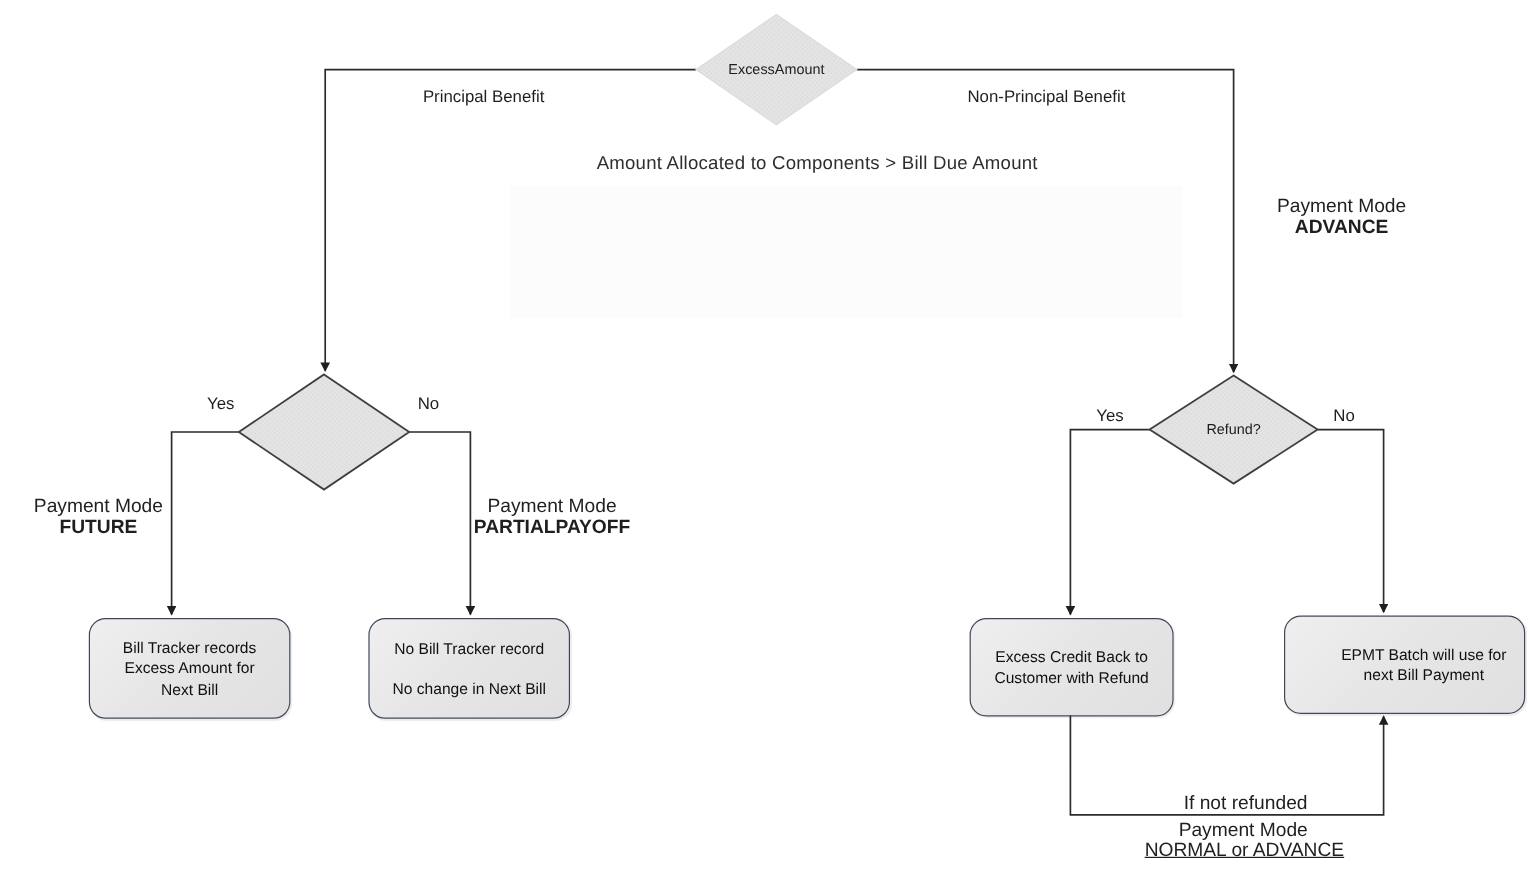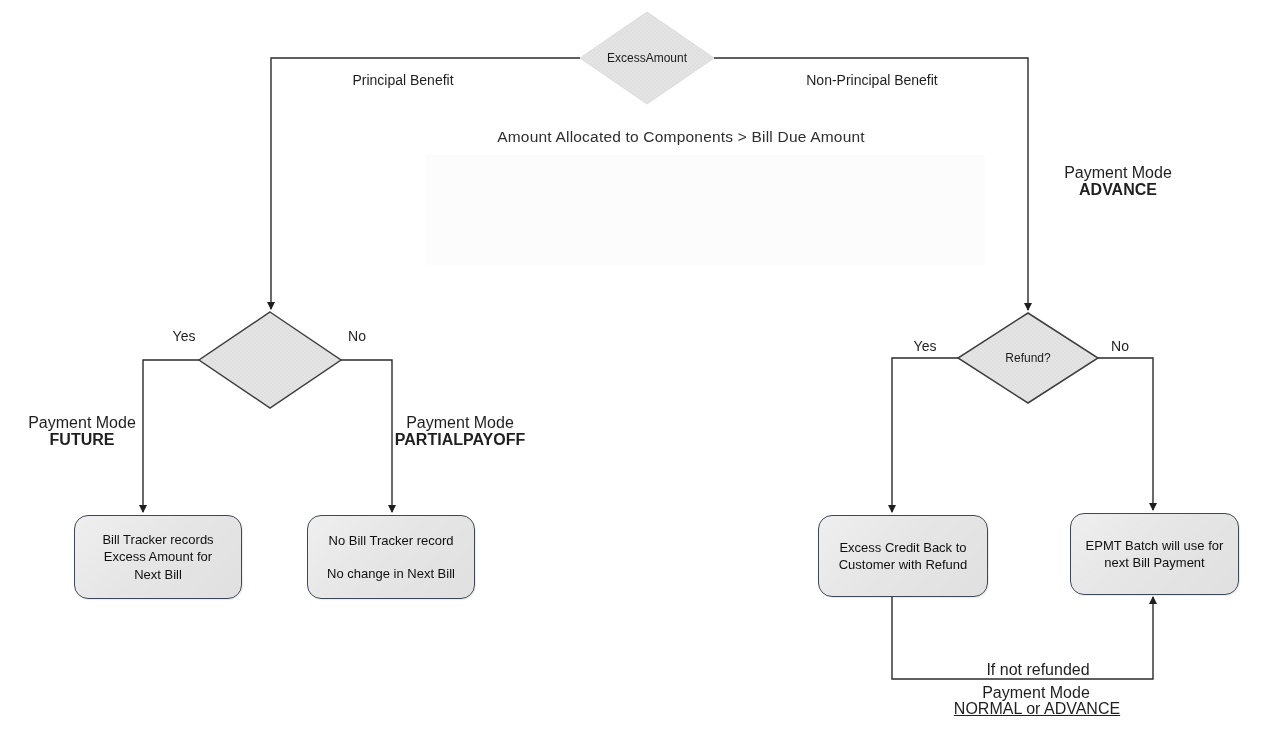--- a/index.html
+++ b/index.html
@@ -105,22 +105,22 @@
 
   <div class="terminal-box" style="left:74px;top:515px;width:166px;height:82px;">
     <div>Bill Tracker records</div>
     <div>Excess Amount for</div>
     <div>Next Bill</div>
   </div>
   <div class="terminal-box" style="left:307px;top:515px;width:166px;height:82px;gap:16px;">
     <div>No Bill Tracker record</div>
     <div>No change in Next Bill</div>
   </div>
-  <div class="terminal-box" style="left:808px;top:515px;width:168px;height:80px;margin-left:10px;">
+  <div class="terminal-box" style="left:808px;top:515px;width:168px;height:80px;">
     <div>Excess Credit Back to</div>
     <div>Customer with Refund</div>
   </div>
-  <div class="terminal-box" style="left:1070px;top:513px;width:167px;height:80px;">
+  <div class="terminal-box" style="left:1070px;top:513px;width:167px;height:80px;padding-left:32px;">
     <div>EPMT Batch will use for</div>
     <div>next Bill Payment</div>
   </div>
 
 </div>
 
 </body></html>

